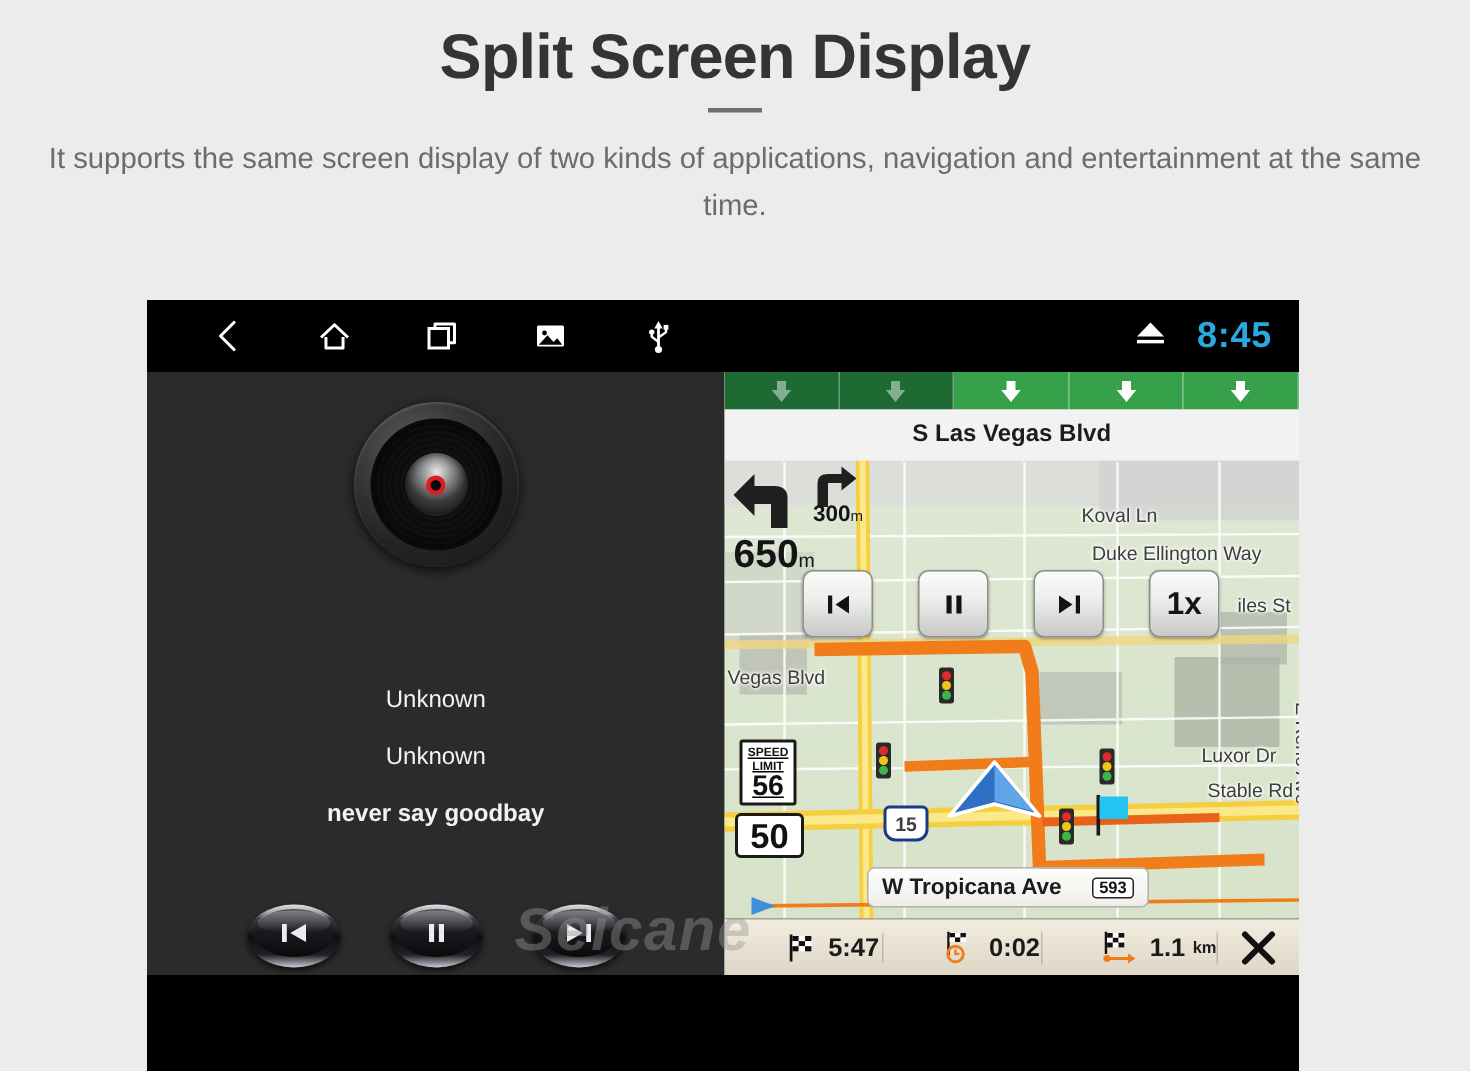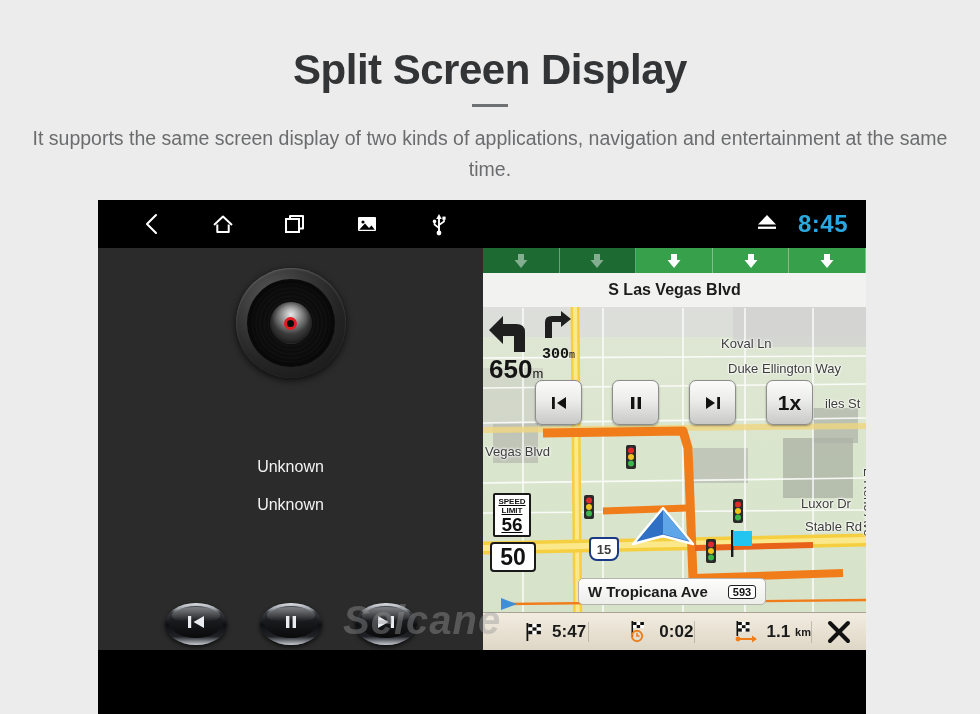--- a/index.html
+++ b/index.html
@@ -4,21 +4,21 @@
 <style>
   * { box-sizing: border-box; margin: 0; padding: 0; }
   html, body {
     width: 980px; height: 714px;
     background: #ececec;
     font-family: "Liberation Sans", sans-serif;
     overflow: hidden;
   }
 
   
-  .page-header { width: 980px; padding-top: 30px; text-align: center; margin-top: 16px; }
+  .page-header { width: 980px; padding-top: 14px; text-align: center; }
   .page-title {
     font-size: 42px; font-weight: bold; color: #333436;
     letter-spacing: -0.5px; line-height: 1.15;
   }
   .title-rule {
     width: 36px; height: 3px; background: #6f7072;
     margin: 10px auto 0 auto;
   }
   .page-subtitle {
     margin: 16px auto 0 auto; width: 930px;
@@ -139,22 +139,22 @@
     color: #1c1c1c; font-size: 16px; font-weight: bold;
   }
 
   .turn-panel { position: absolute; left: 4px; top: 62px; width: 92px; height: 76px; }
   .turn-main-dist {
     position: absolute; left: 2px; top: 44px;
     font-size: 26px; font-weight: bold; color: #141414;
   }
   .turn-main-unit { font-size: 13px; font-weight: normal; }
   .turn-sub-dist {
-    position: absolute; left: 55px; top: 36px;
-    font-size: 15px; font-weight: bold; color: #141414; font-family: Liberation Mono, monospace;
+    position: absolute; left: 55px; top: 24px;
+    font-size: 15px; font-weight: bold; color: #141414;
   }
   .turn-sub-unit { font-size: 10px; font-weight: normal; }
 
   .map-btn-row { position: absolute; left: 52px; top: 132px; width: 330px; height: 48px; }
   .map-btn {
     position: absolute; width: 47px; height: 45px; border-radius: 7px;
     background: linear-gradient(180deg, #fbfbfa 0%, #ececeb 45%, #c8c8c6 100%);
     border: 1px solid #8d8d8b;
     box-shadow: 0 1px 2px rgba(0,0,0,.35);
     display: flex; align-items: center; justify-content: center;
@@ -302,20 +302,21 @@
           <div class="disc-label">
               <div class="disc-hole"></div>
             </div>
         </div>
       </div>
     </div>
 
     <div class="track-info">
       <div class="track-line">Unknown</div>
       <div class="track-line">Unknown</div>
+      <div class="track-line title">never say goodbay</div>
     </div>
 
     <div class="media-controls">
       <div class="oval-btn">
         <div class="oval-inner">
           <svg width="24" height="18" viewBox="0 0 24 18">
               <rect x="4" y="3" width="3.2" height="12" fill="#e9ecf0"></rect>
               <path d="M20 3 L20 15 L9.5 9 Z" fill="#e9ecf0"></path>
             </svg>
         </div>

